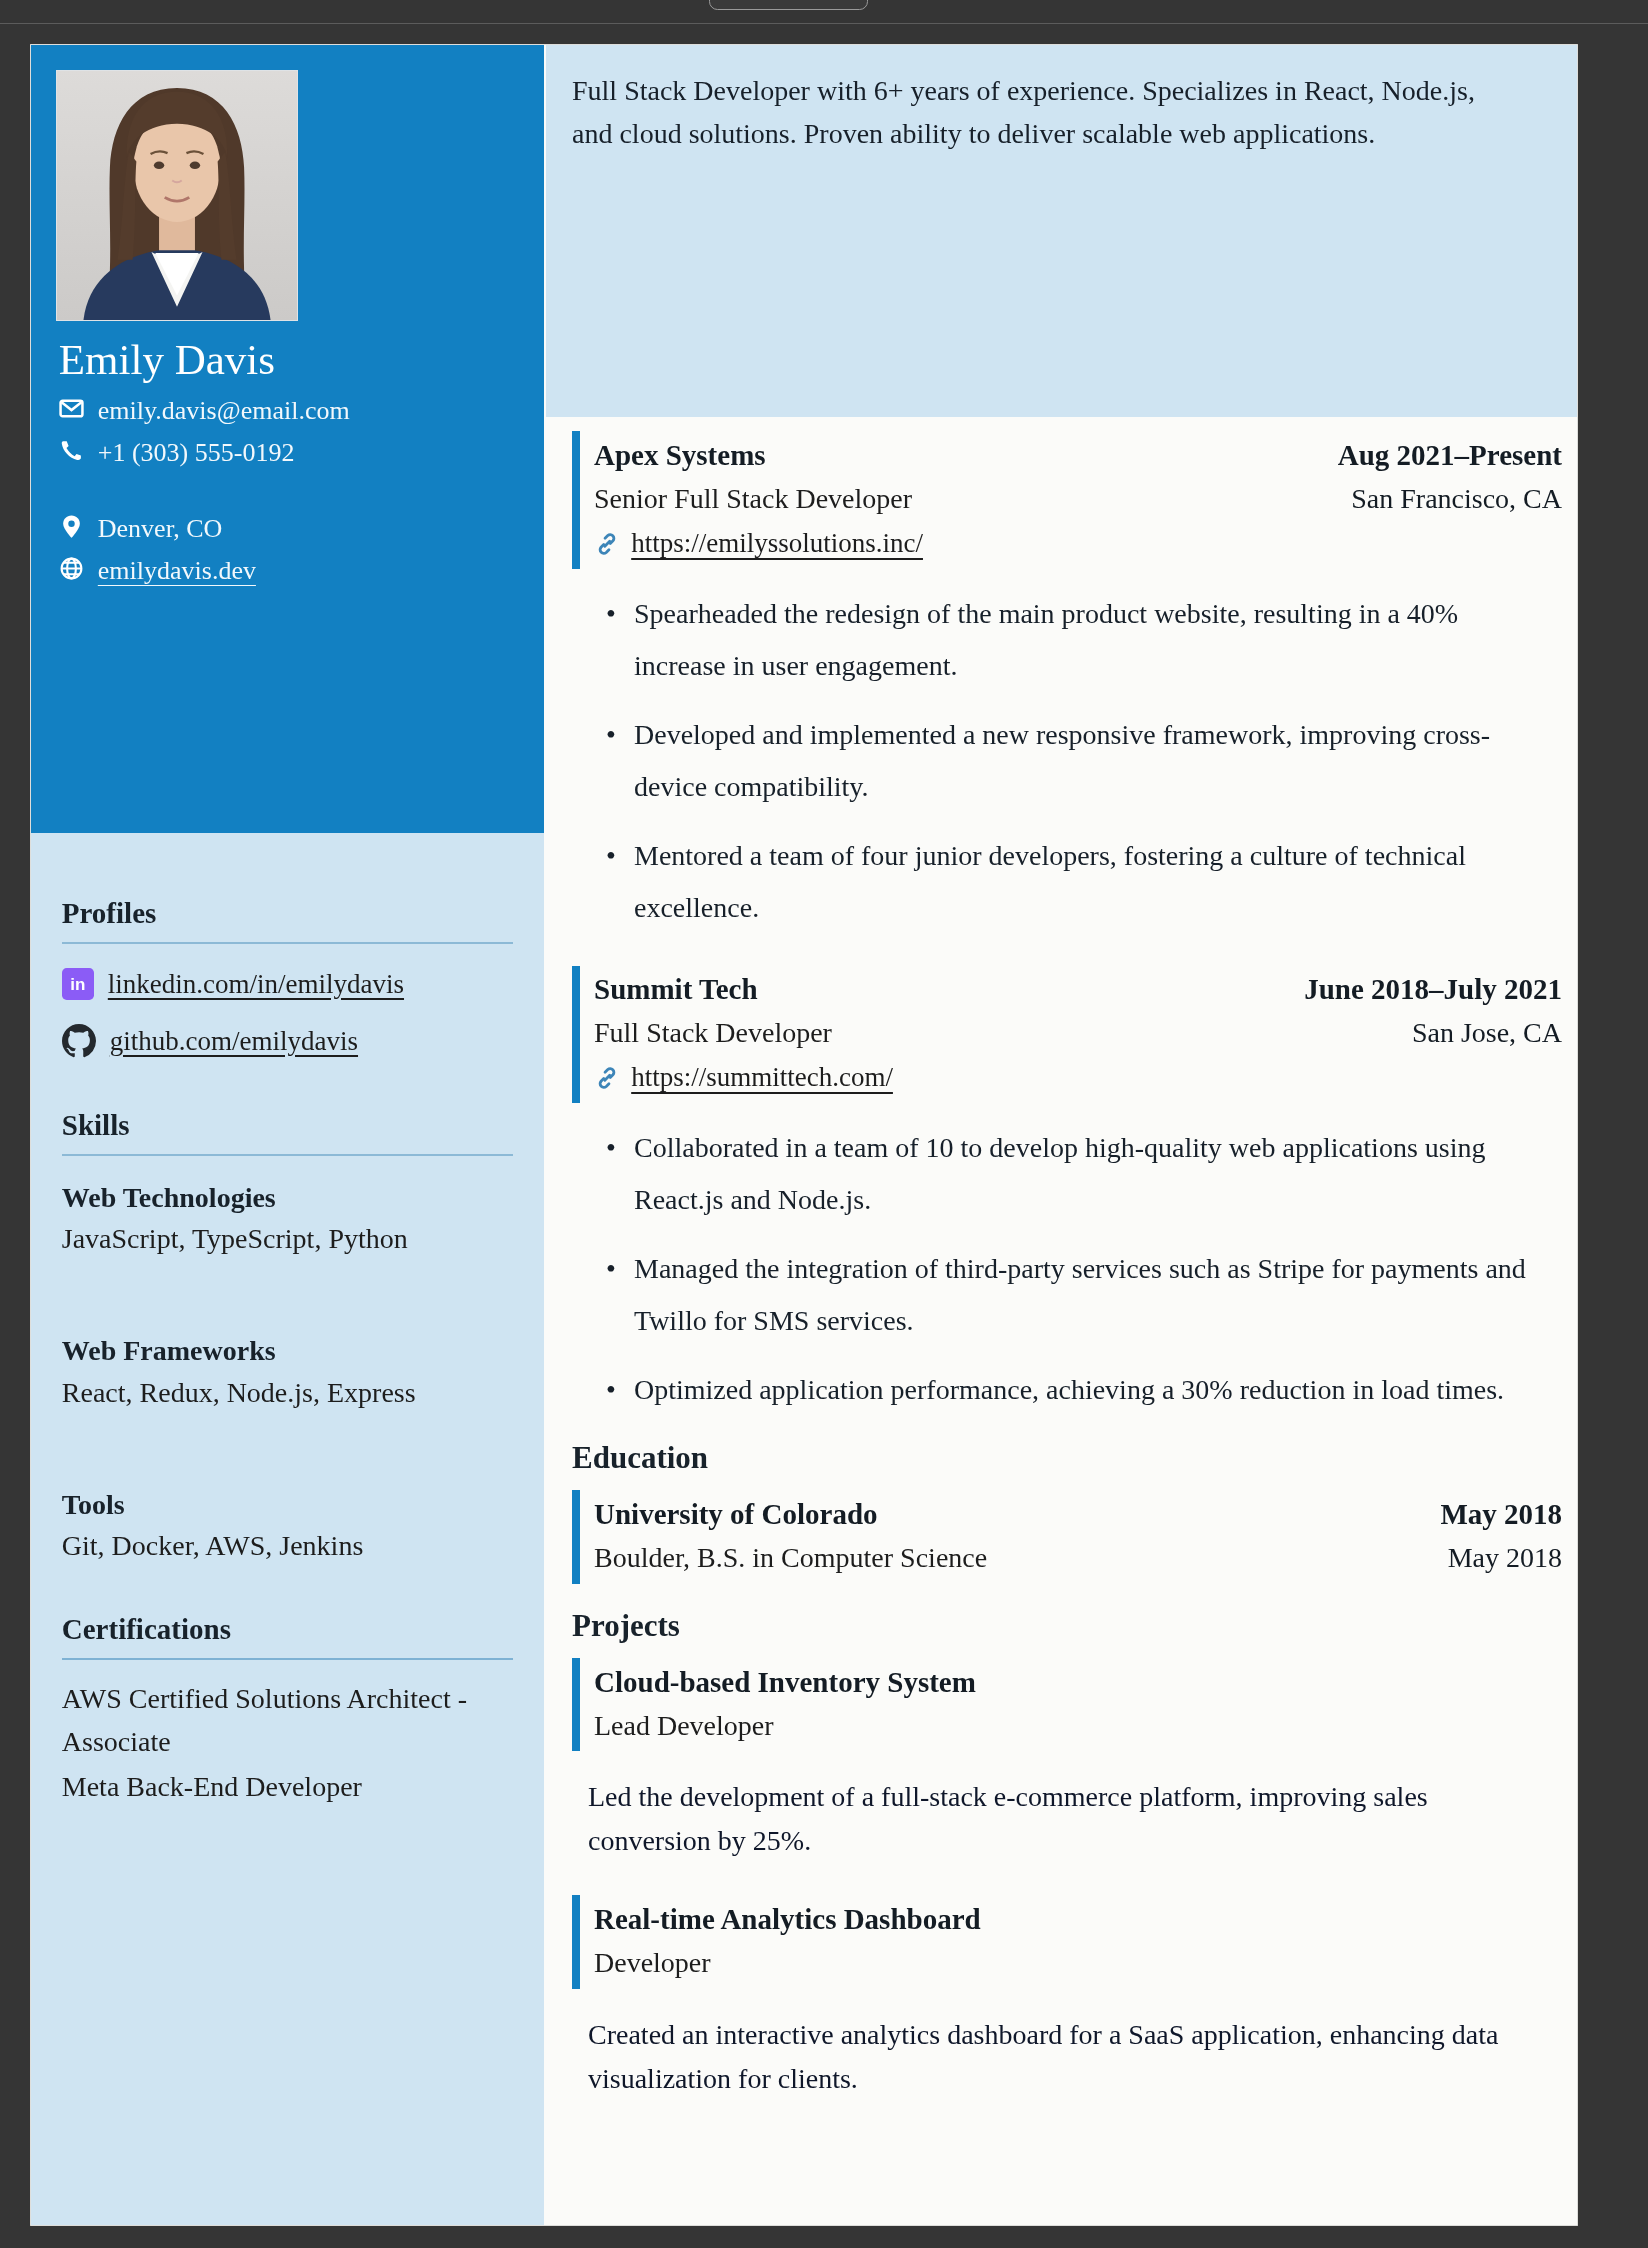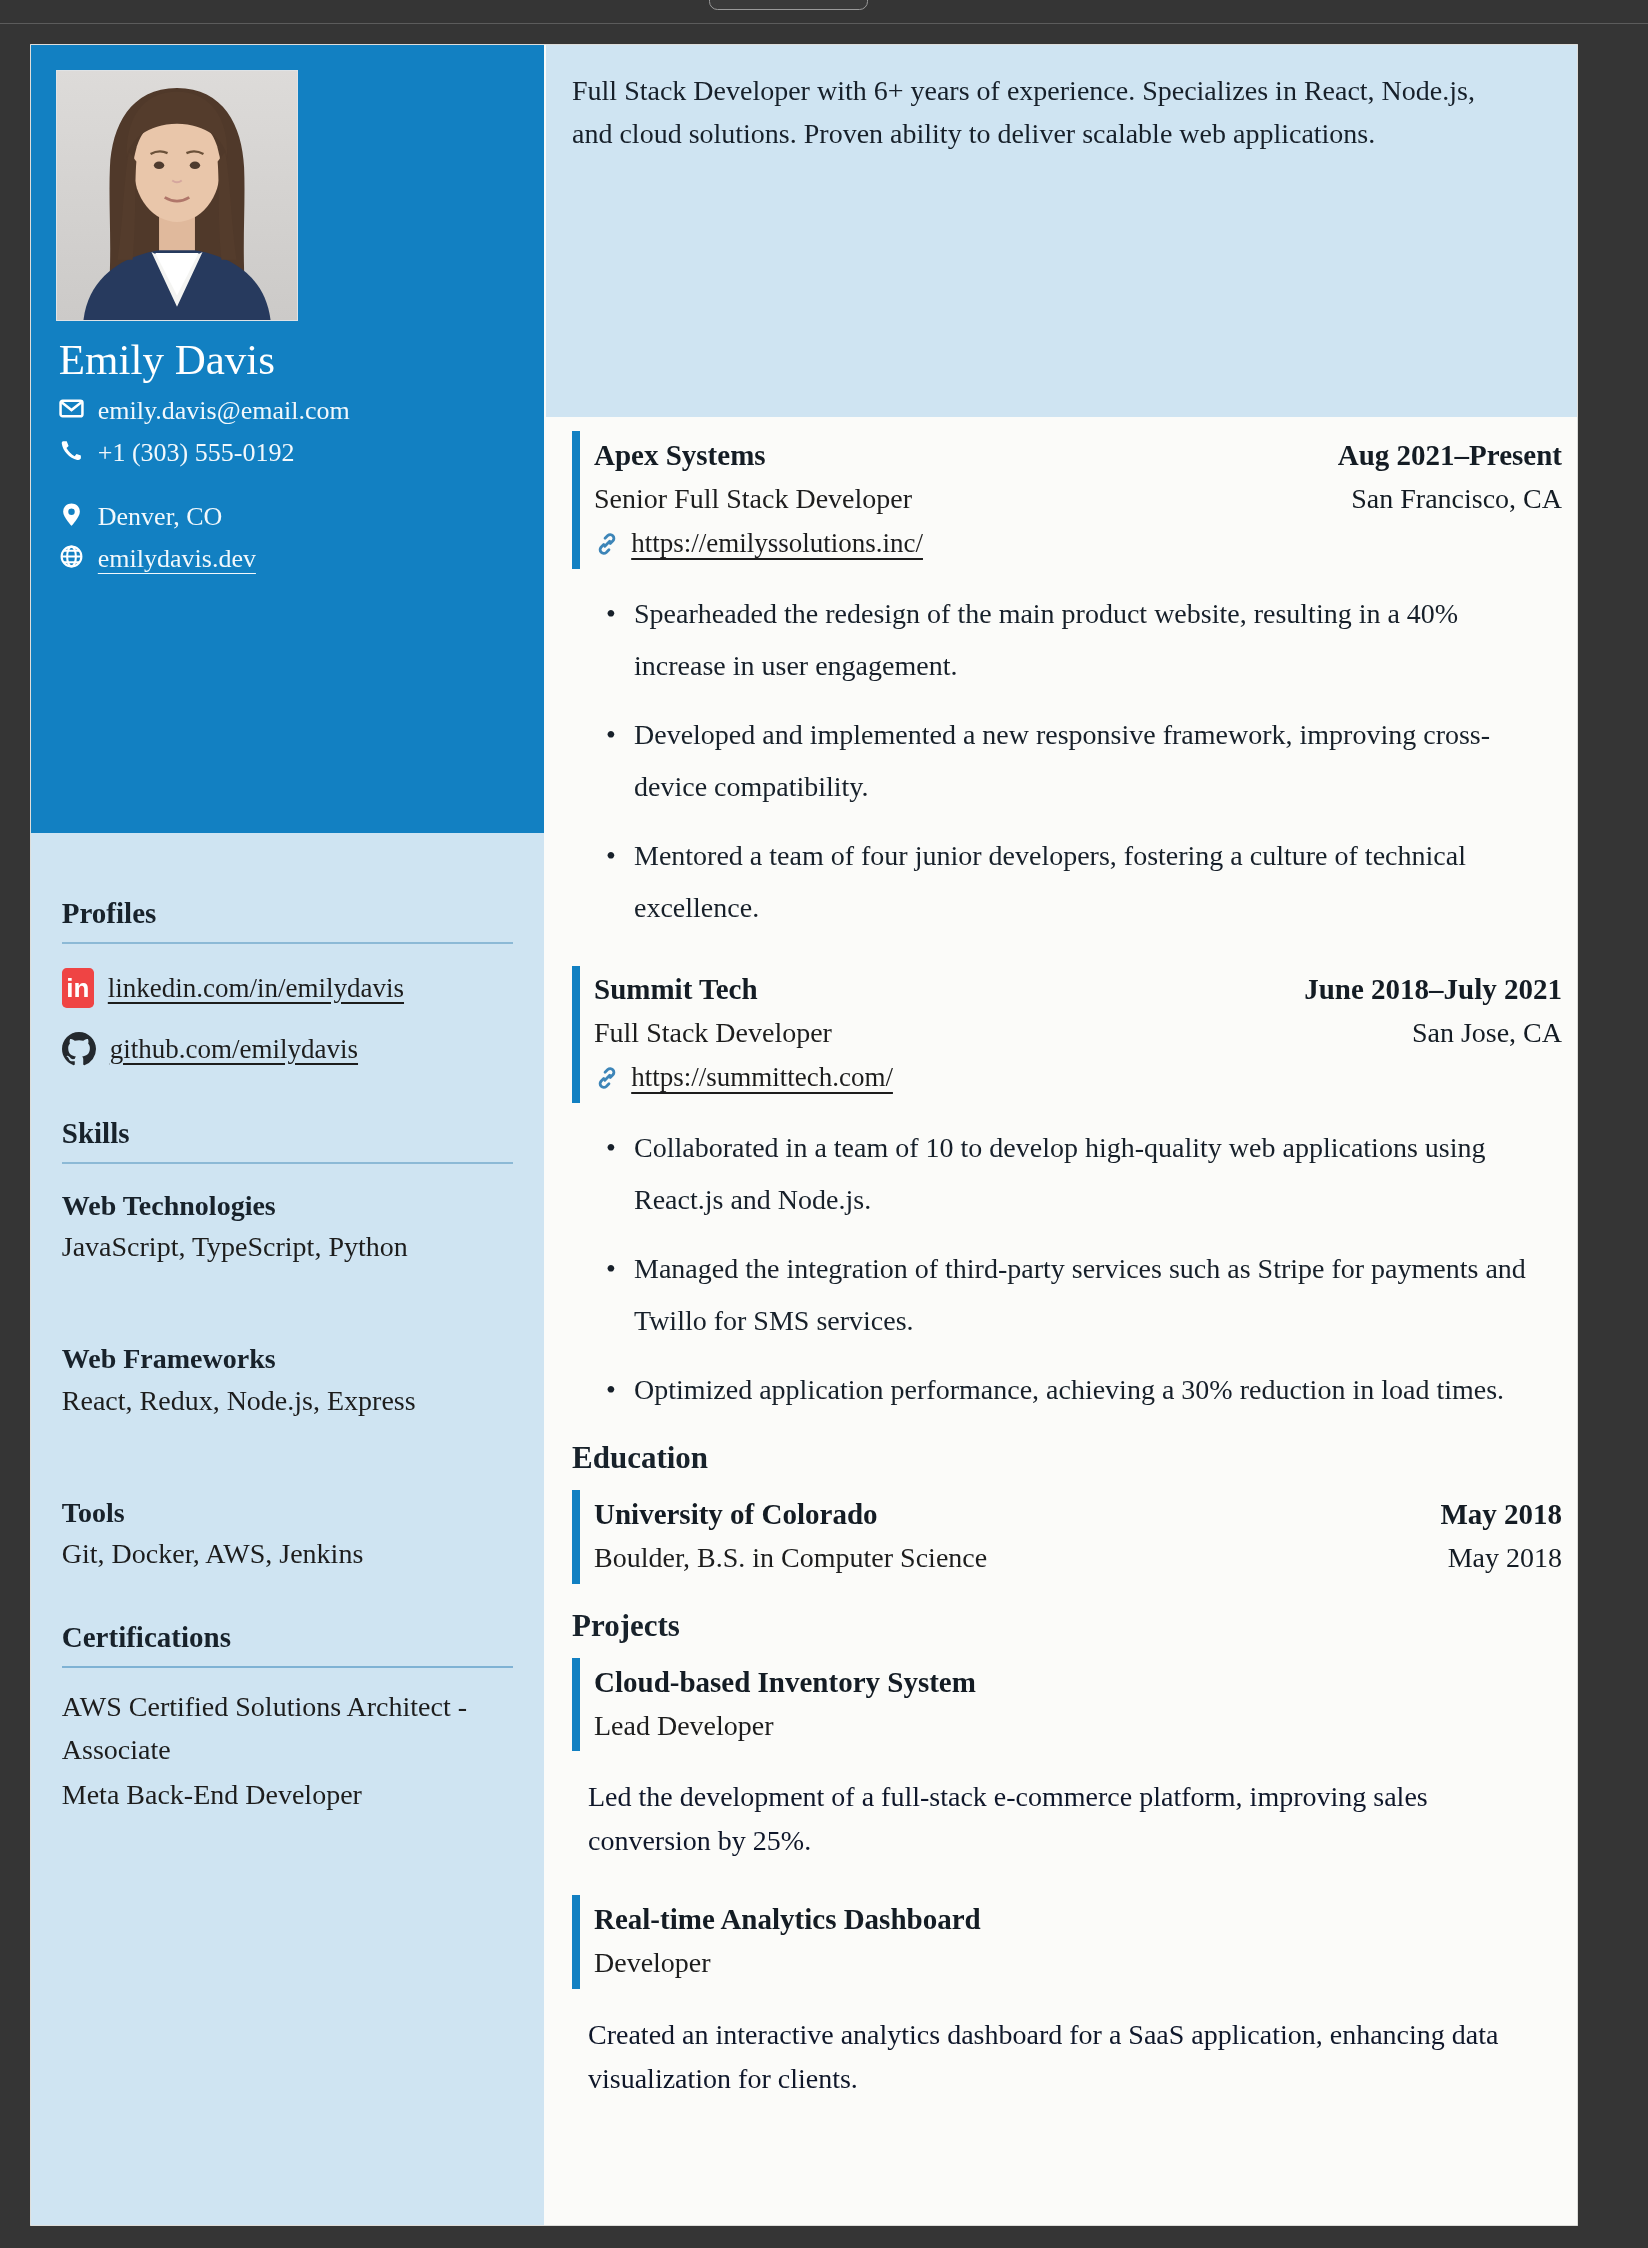--- a/index.html
+++ b/index.html
@@ -13,33 +13,33 @@
   .page{position:absolute;left:31px;top:45px;width:1546px;height:2180px;background:#fbfbf9;
         box-shadow:0 0 0 0.9px #f1f1ee;display:flex;}
   
   .sidebar{width:513px;flex:0 0 513px;display:flex;flex-direction:column;}
   .sidebar-blue{background:#1280c2;height:788px;box-sizing:border-box;padding:25px 28px 0 25px;color:#fff;}
   .photo{width:242px;height:251px;border:1.9px solid #dfe3e6;box-sizing:border-box;background:#d6d4d2;overflow:hidden;}
   .photo svg{display:block;width:100%;height:100%;}
   .name{font-size:43px;font-weight:400;color:#fff;margin:15px 0 0 2.8px;line-height:1.1;}
   .contact{margin:13px 0 0 2.8px;font-size:26px;color:#f2f8fc;}
   .c-row{display:flex;align-items:flex-start;gap:14px;margin-top:12px;}
-  .c-row.gap{margin-top:34px;}
+  .c-row.gap{margin-top:46px;}
   .c-ic{width:25px;height:25px;flex:0 0 25px;display:inline-flex;}
   .c-ic svg{width:100%;height:100%;}
   .c-link{color:#f2f8fc;text-decoration:underline;text-underline-offset:5.6px;text-decoration-thickness:0.9px;cursor:pointer;}
   .sidebar-light{background:#cfe4f2;flex:1;box-sizing:border-box;padding:12px 28px 0 28px;}
   .sb-h{font-size:29px;font-weight:700;color:#18222b;margin:51px 2.8px 0 2.8px;padding-bottom:12px;
         border-bottom:2.8px solid #8cb9d6;}
   .sb-h.first{margin-top:52px;}
   .sb-h.cert{border-bottom-color:#7fb2d4;}
   .p-row{display:flex;align-items:center;gap:14px;margin:24px 0 0 2.8px;font-size:27px;}
   .p-row a{color:#1d1d1d;text-decoration:underline;text-underline-offset:4.7px;cursor:pointer;}
-  .li-ic{width:32px;height:40px;flex:0 0 32px;background:#ef4444;border-radius:4.7px;color:#fff;
-         font-family:"Liberation Sans",sans-serif;font-weight:700;font-size:26px;display:flex;
+  .li-ic{width:32px;height:32px;flex:0 0 32px;background:#8b5cf6;border-radius:4.7px;color:#fff;
+         font-family:"Liberation Sans",sans-serif;font-weight:700;font-size:17px;display:flex;
          align-items:center;justify-content:center;line-height:1;}
   .gh-ic{width:34px;height:34px;flex:0 0 34px;}
   .skill-group{margin:26px 2.8px 0 2.8px;}
   .skill-group.sp{margin-top:80px;}
   .skill-name{font-size:28px;font-weight:700;color:#18222b;}
   .skill-kw{font-size:28px;margin-top:9.4px;color:#1d1d1d;}
   .cert-item{font-size:28px;line-height:43px;margin:17px 2.8px 0 2.8px;color:#1d1d1d;}
   .cert-item + .cert-item{margin-top:1.9px;}
   
   .main{flex:1;box-sizing:border-box;background:#fbfbf9;border-left:2.8px solid #fbfbf9;}

